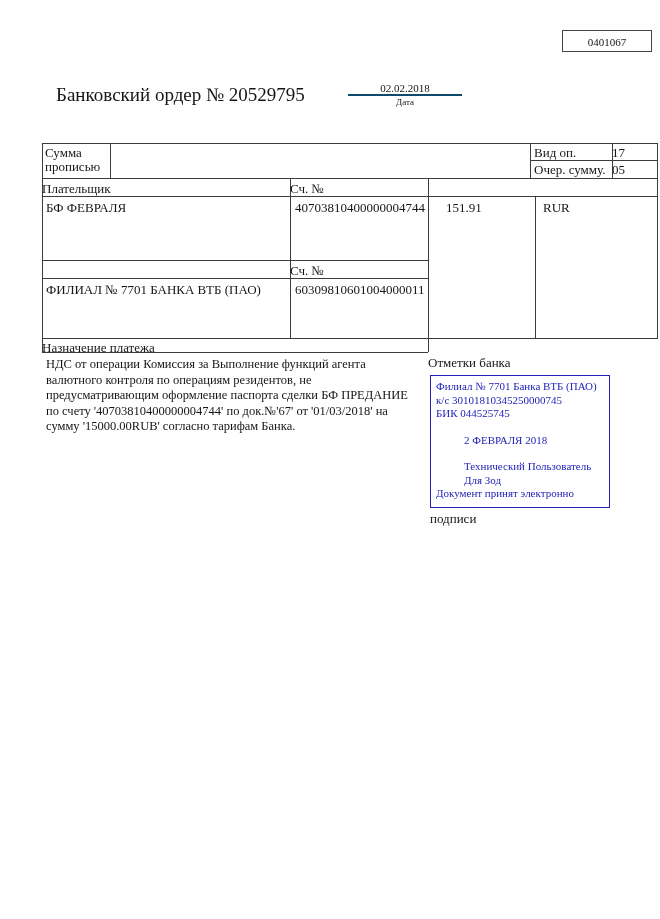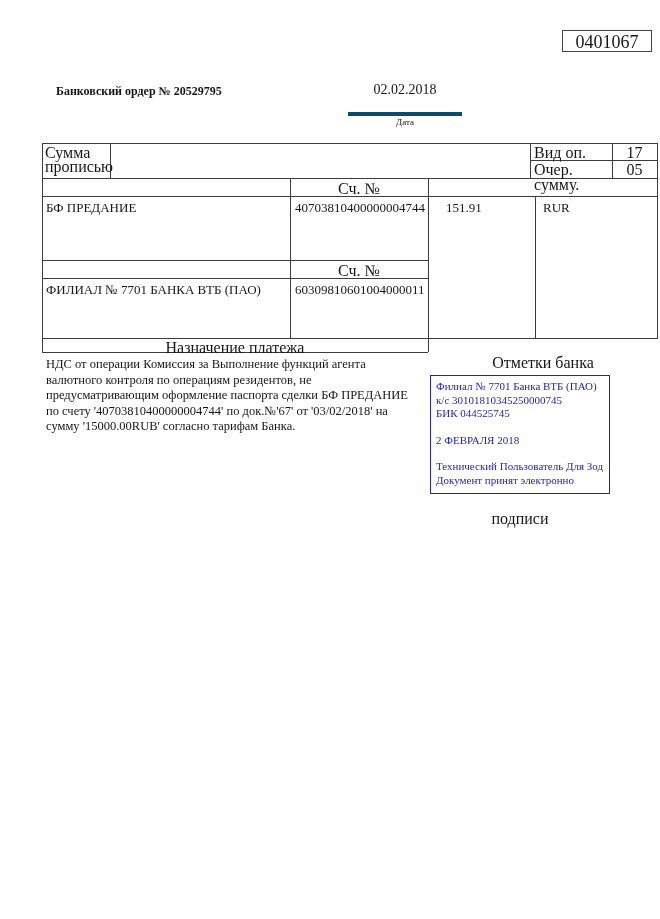--- a/index.html
+++ b/index.html
@@ -11,49 +11,49 @@
     font-family:"Liberation Serif", serif;
     color:#161616;
     overflow:hidden;
   }
   
   .hl, .vl { position:absolute; background:#3c3c3c; }
   .hl { height:1px; }
   .vl { width:1px; }
 
   .cell { position:absolute; font-size:13px; line-height:15px; }
-  .small { font-size:16px; }
-  .center { text-align:center; }
+  .small { font-size:13px; }
+  .center { text-align:left; }
 
   .code-box {
     position:absolute; left:562px; top:30px; width:90px; height:22px;
-    border:1px solid #444; text-align:center; line-height:22px; font-size:18px;
+    border:1px solid #444; text-align:center; line-height:22px; font-size:11px;
     box-sizing:border-box;
   }
   .title {
     position:absolute; left:56px; top:84px;
-    font-size:12px; font-weight:bold;
+    font-size:19px; font-weight:normal;
   }
   .date-block { position:absolute; left:348px; top:82px; width:114px; text-align:center; }
-  .date-value { font-size:14px; padding-bottom:14px; border-bottom:4px solid #0c4a6e; }
+  .date-value { font-size:11px; padding-bottom:0; border-bottom:2px solid #0c4a6e; }
   .date-label { font-size:9px; padding-top:1px; }
 
   .form-table { position:absolute; left:42px; top:143px; width:616px; height:400px; }
 
   .purpose-text {
     position:absolute; left:4px; top:214px; width:376px;
     font-size:12.5px; line-height:15.5px;
   }
   .stamp {
     position:absolute; left:388px; top:232px; width:180px;
     border:1px solid #2323bb; color:#2323bb;
     font-size:11px; line-height:13.5px;
     padding:4px 5px 6px 5px; box-sizing:border-box;
   }
-  .stamp-gap { margin-top:13px; }
+  .stamp-gap { margin-top:13px;margin-left:28px; }
 </style>
 </head>
 <body>
 
 <div class="page">
 
   <div class="code-box">
     <span>0401067</span>
   </div>
 
@@ -83,35 +83,36 @@
     <i class="vl" style="left:248px;top:35px;height:160px"></i>
     <i class="vl" style="left:386px;top:35px;height:174px"></i>
     <i class="vl" style="left:493px;top:53px;height:142px"></i>
 
     <div class="cell small" style="left:3px;top:3px;width:62px;line-height:14px">Сумма прописью</div>
     <div class="cell small" style="left:492px;top:2px;width:76px">Вид оп.</div>
     <div class="cell small center" style="left:570px;top:2px;width:45px">17</div>
     <div class="cell small" style="left:492px;top:19px;width:76px">Очер. сумму.</div>
     <div class="cell small center" style="left:570px;top:19px;width:45px">05</div>
 
+    <div class="cell small center" style="left:0;top:38px;width:248px">Плательщик</div>
     <div class="cell small center" style="left:248px;top:38px;width:138px">Сч. №</div>
 
-    <div class="cell" style="left:4px;top:57px;width:240px">БФ ПРЕДАНИЕ</div>
+    <div class="cell" style="left:4px;top:57px;width:240px">БФ ФЕВРАЛЯ</div>
     <div class="cell" style="left:253px;top:57px;width:132px">40703810400000004744</div>
     <div class="cell" style="left:404px;top:57px;width:85px">151.91</div>
     <div class="cell" style="left:501px;top:57px;width:70px">RUR</div>
 
     <div class="cell small center" style="left:248px;top:120px;width:138px">Сч. №</div>
 
     <div class="cell" style="left:4px;top:139px;width:240px">ФИЛИАЛ № 7701 БАНКА ВТБ (ПАО)</div>
     <div class="cell" style="left:253px;top:139px;width:132px">60309810601004000011</div>
 
     <div class="cell small center" style="left:0;top:197px;width:386px">Назначение платежа</div>
 
-    <div class="purpose-text">НДС от операции Комиссия за Выполнение функций агента валютного контроля по операциям резидентов, не предусматривающим оформление паспорта сделки БФ ПРЕДАНИЕ по счету '40703810400000004744' по док.№'67' от '03/02/2018' на сумму '15000.00RUB' согласно тарифам Банка.</div>
+    <div class="purpose-text">НДС от операции Комиссия за Выполнение функций агента валютного контроля по операциям резидентов, не предусматривающим оформление паспорта сделки БФ ПРЕДАНИЕ по счету '40703810400000004744' по док.№'67' от '01/03/2018' на сумму '15000.00RUB' согласно тарифам Банка.</div>
 
     <div class="cell small center" style="left:386px;top:212px;width:230px">Отметки банка</div>
 
     <div class="stamp">
       <div>Филиал № 7701 Банка ВТБ (ПАО)</div>
       <div>к/с 30101810345250000745</div>
       <div>БИК 044525745</div>
       <div class="stamp-gap">2 ФЕВРАЛЯ 2018</div>
       <div class="stamp-gap">Технический Пользователь Для Зод</div>
       <div>Документ принят электронно</div>

